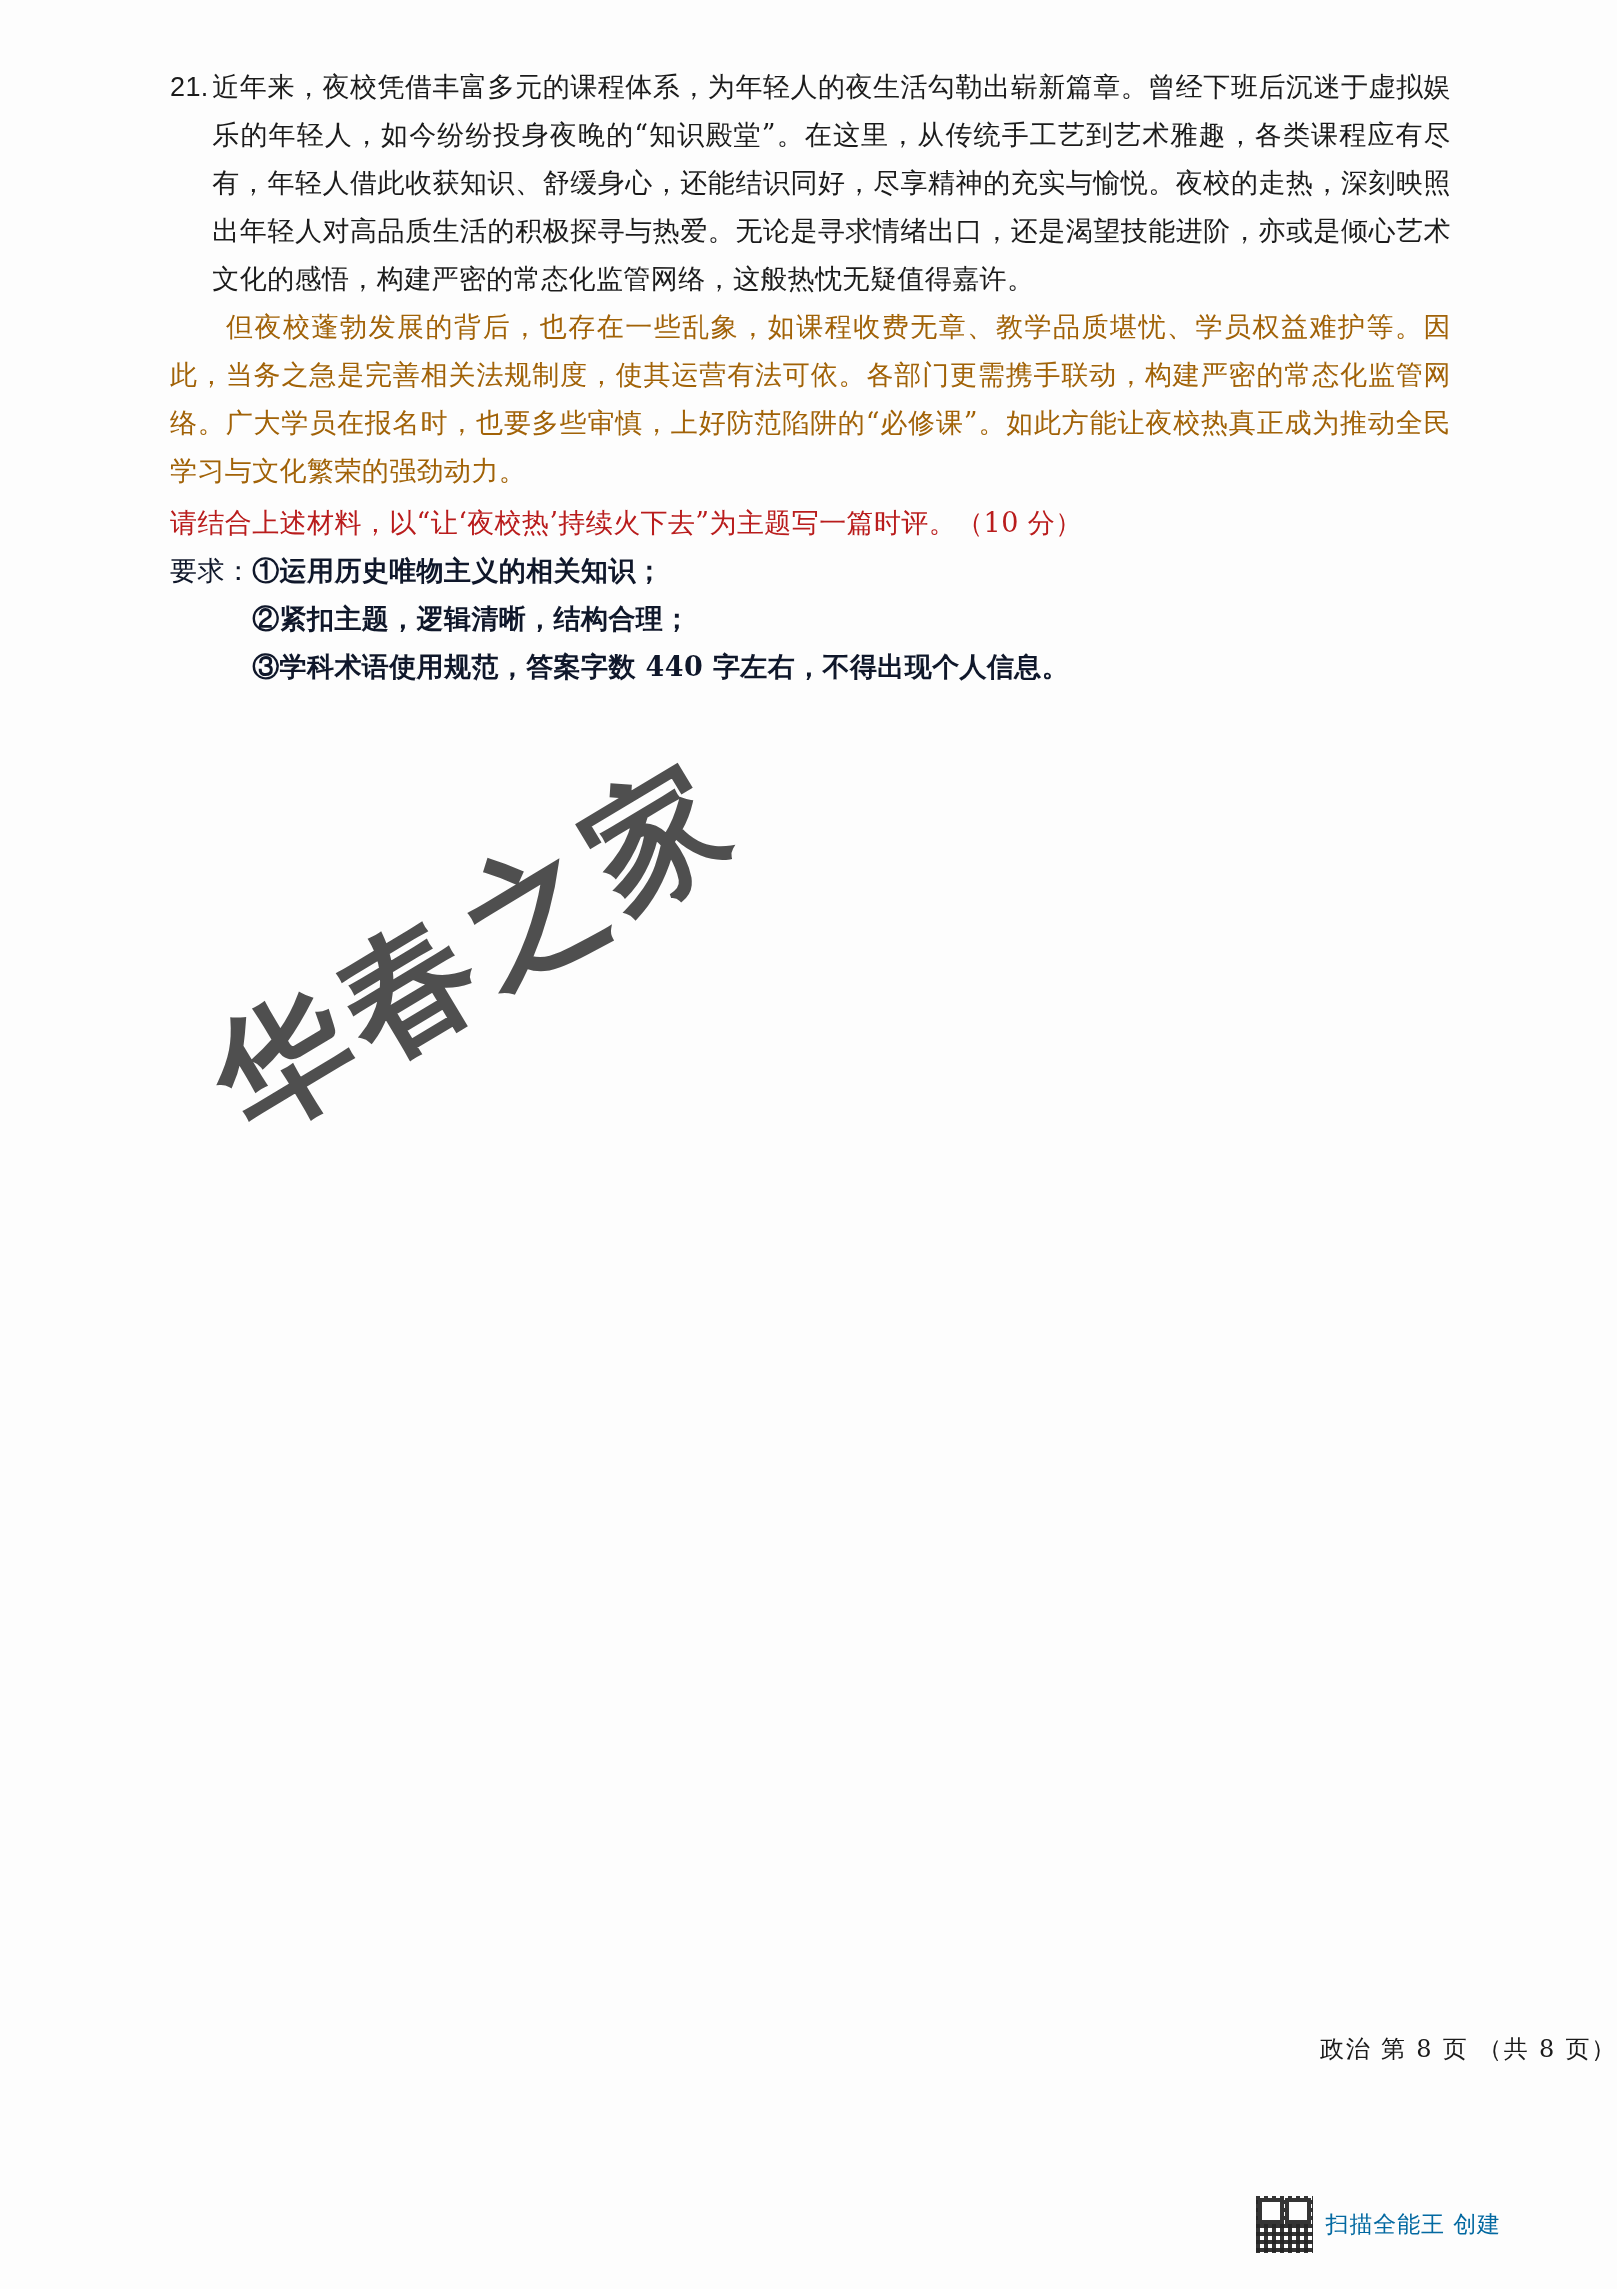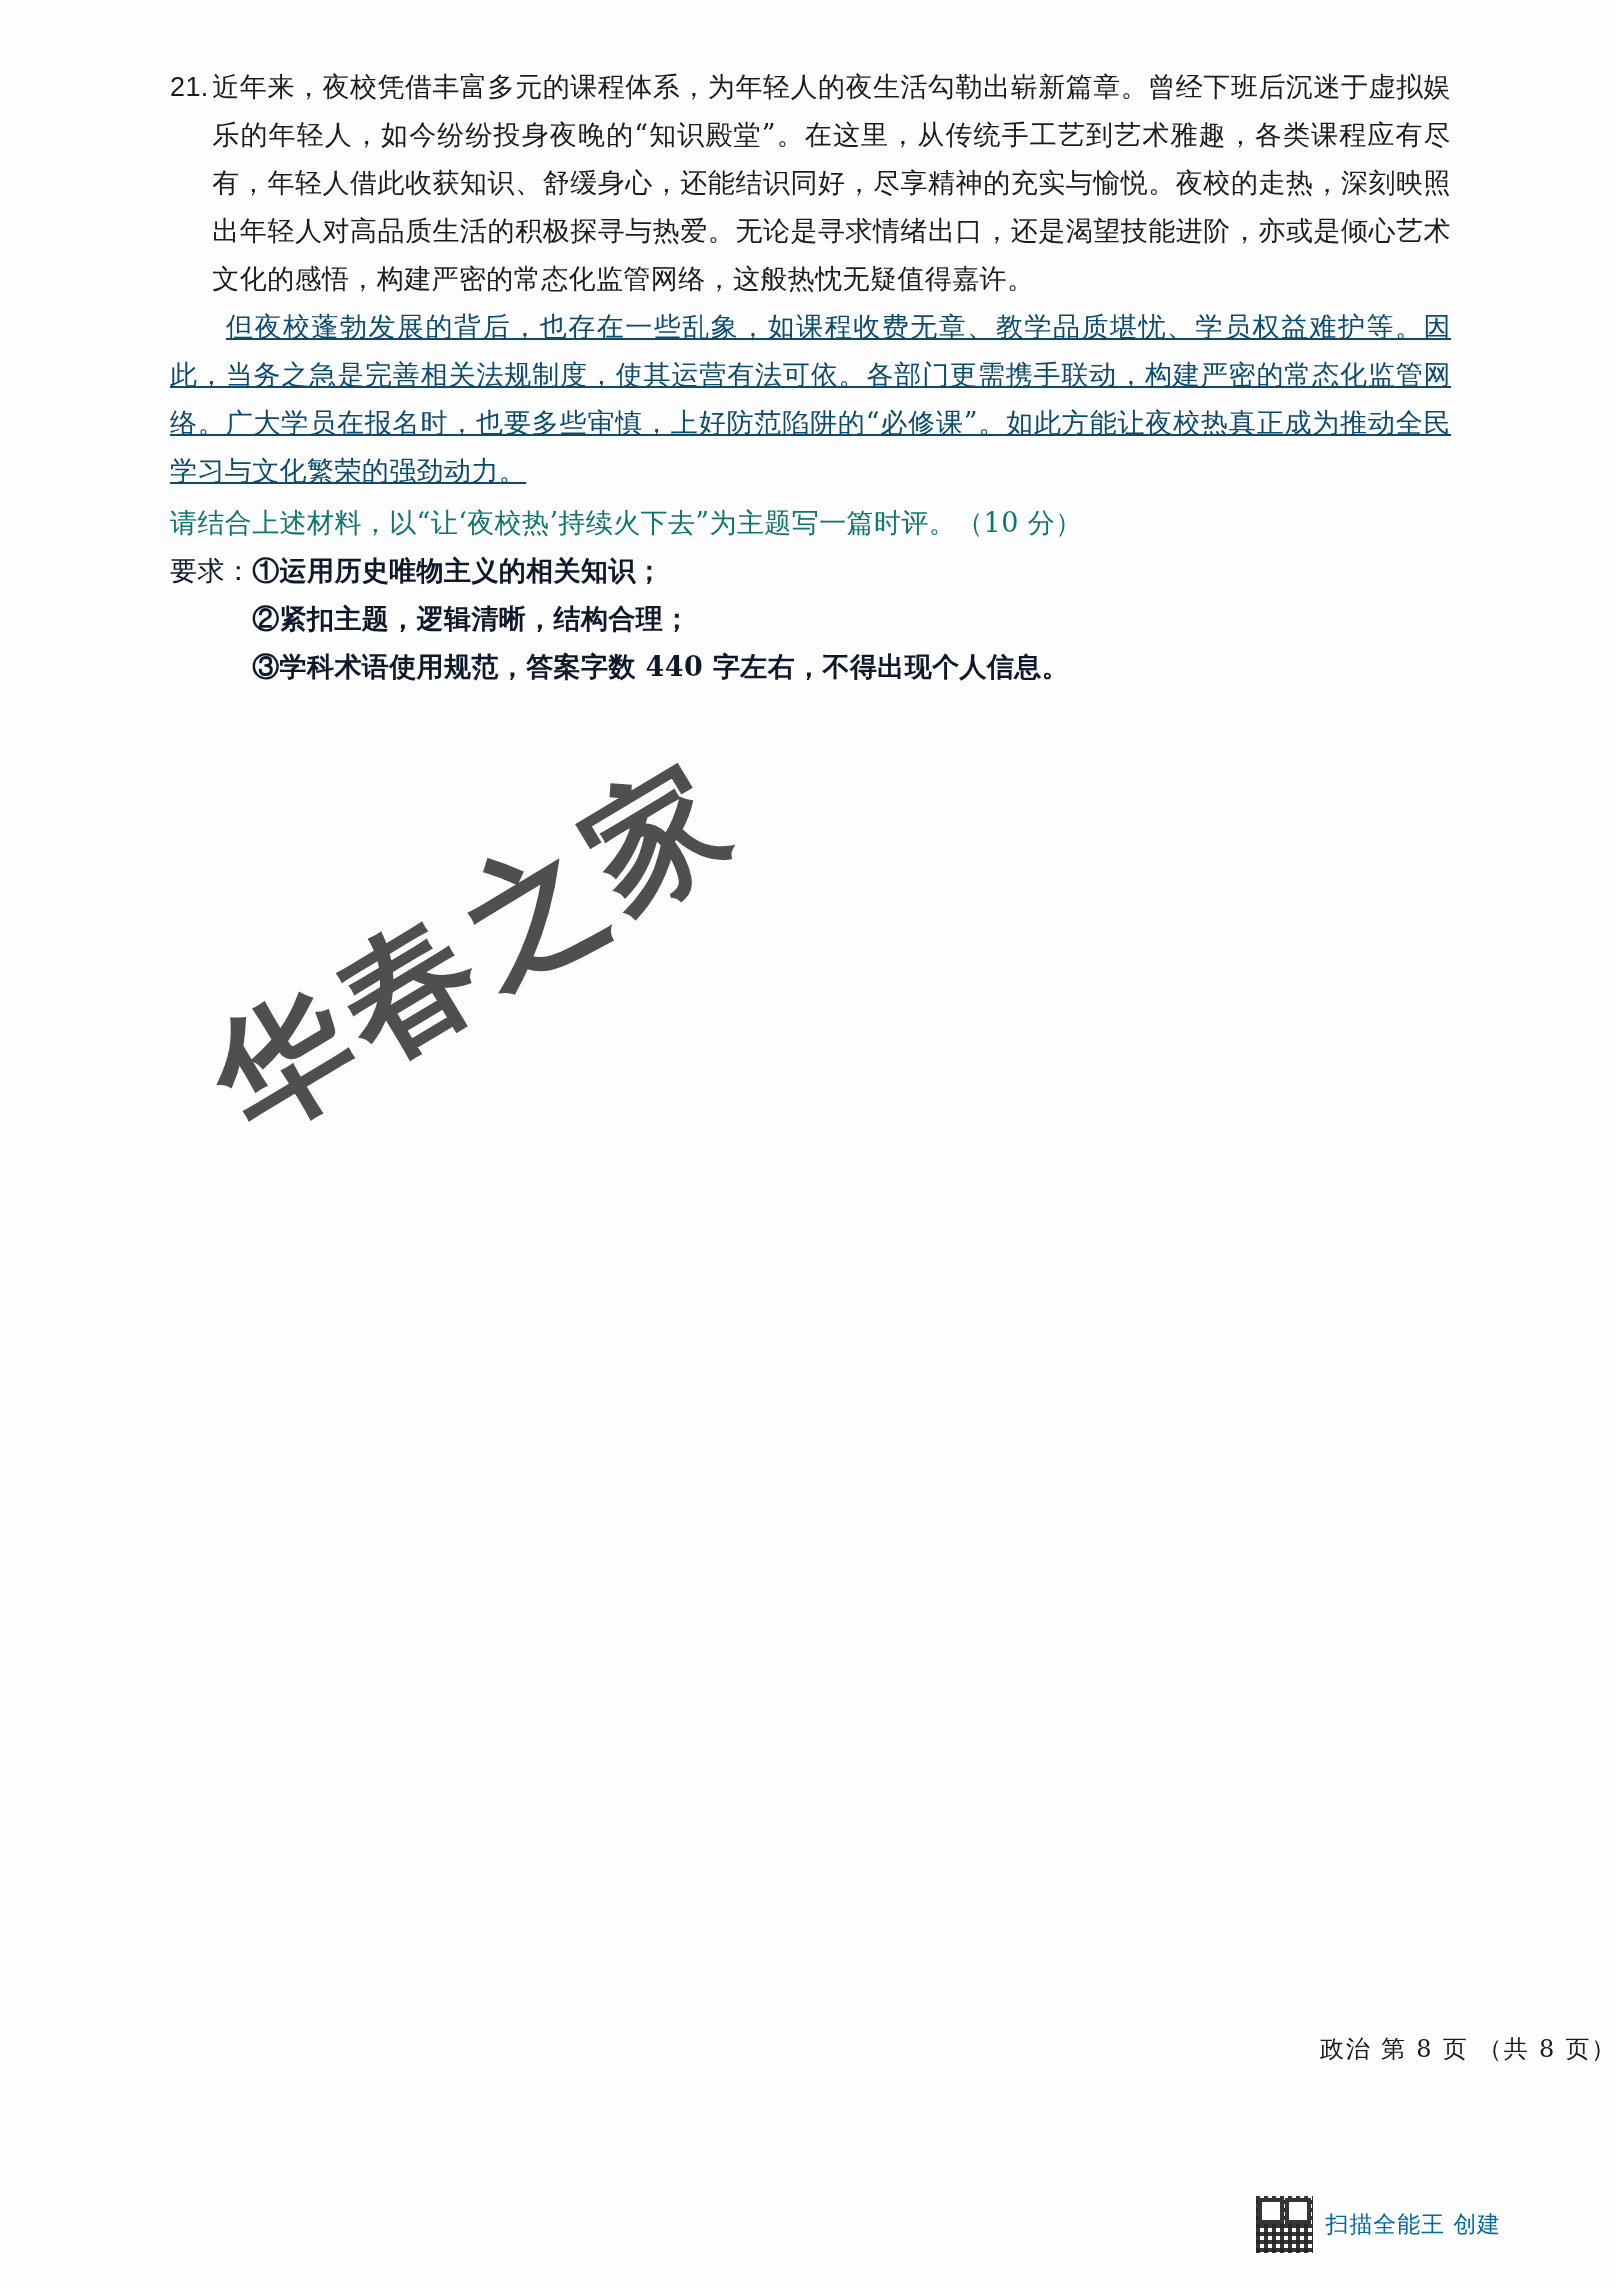--- a/index.html
+++ b/index.html
@@ -40,36 +40,35 @@
     font-size: 27px;
   }
   .q-body {
     flex: 1 1 auto;
     text-align: justify;
     text-justify: inter-character;
   }
   .para {
     font-size: 27px;
     line-height: 1.78;
-    color: #0c4a6e;
+    color: #a16207;
     text-align: justify;
     text-justify: inter-character;
     letter-spacing: 0.4px;
-    text-decoration: underline;
   }
   .para.indent {
     text-indent: 56px;
   }
   .prompt-block {
     margin-top: 3.6px;
   }
   .prompt-line {
     font-size: 27px;
     line-height: 1.78;
-    color: #0f766e;
+    color: #b91c1c;
     letter-spacing: 0.4px;
   }
   .req-wrap {
     display: flex;
     align-items: flex-start;
     font-size: 27px;
     line-height: 1.78;
     color: #0f172a;
     letter-spacing: 0.4px;
     justify-content: center;

